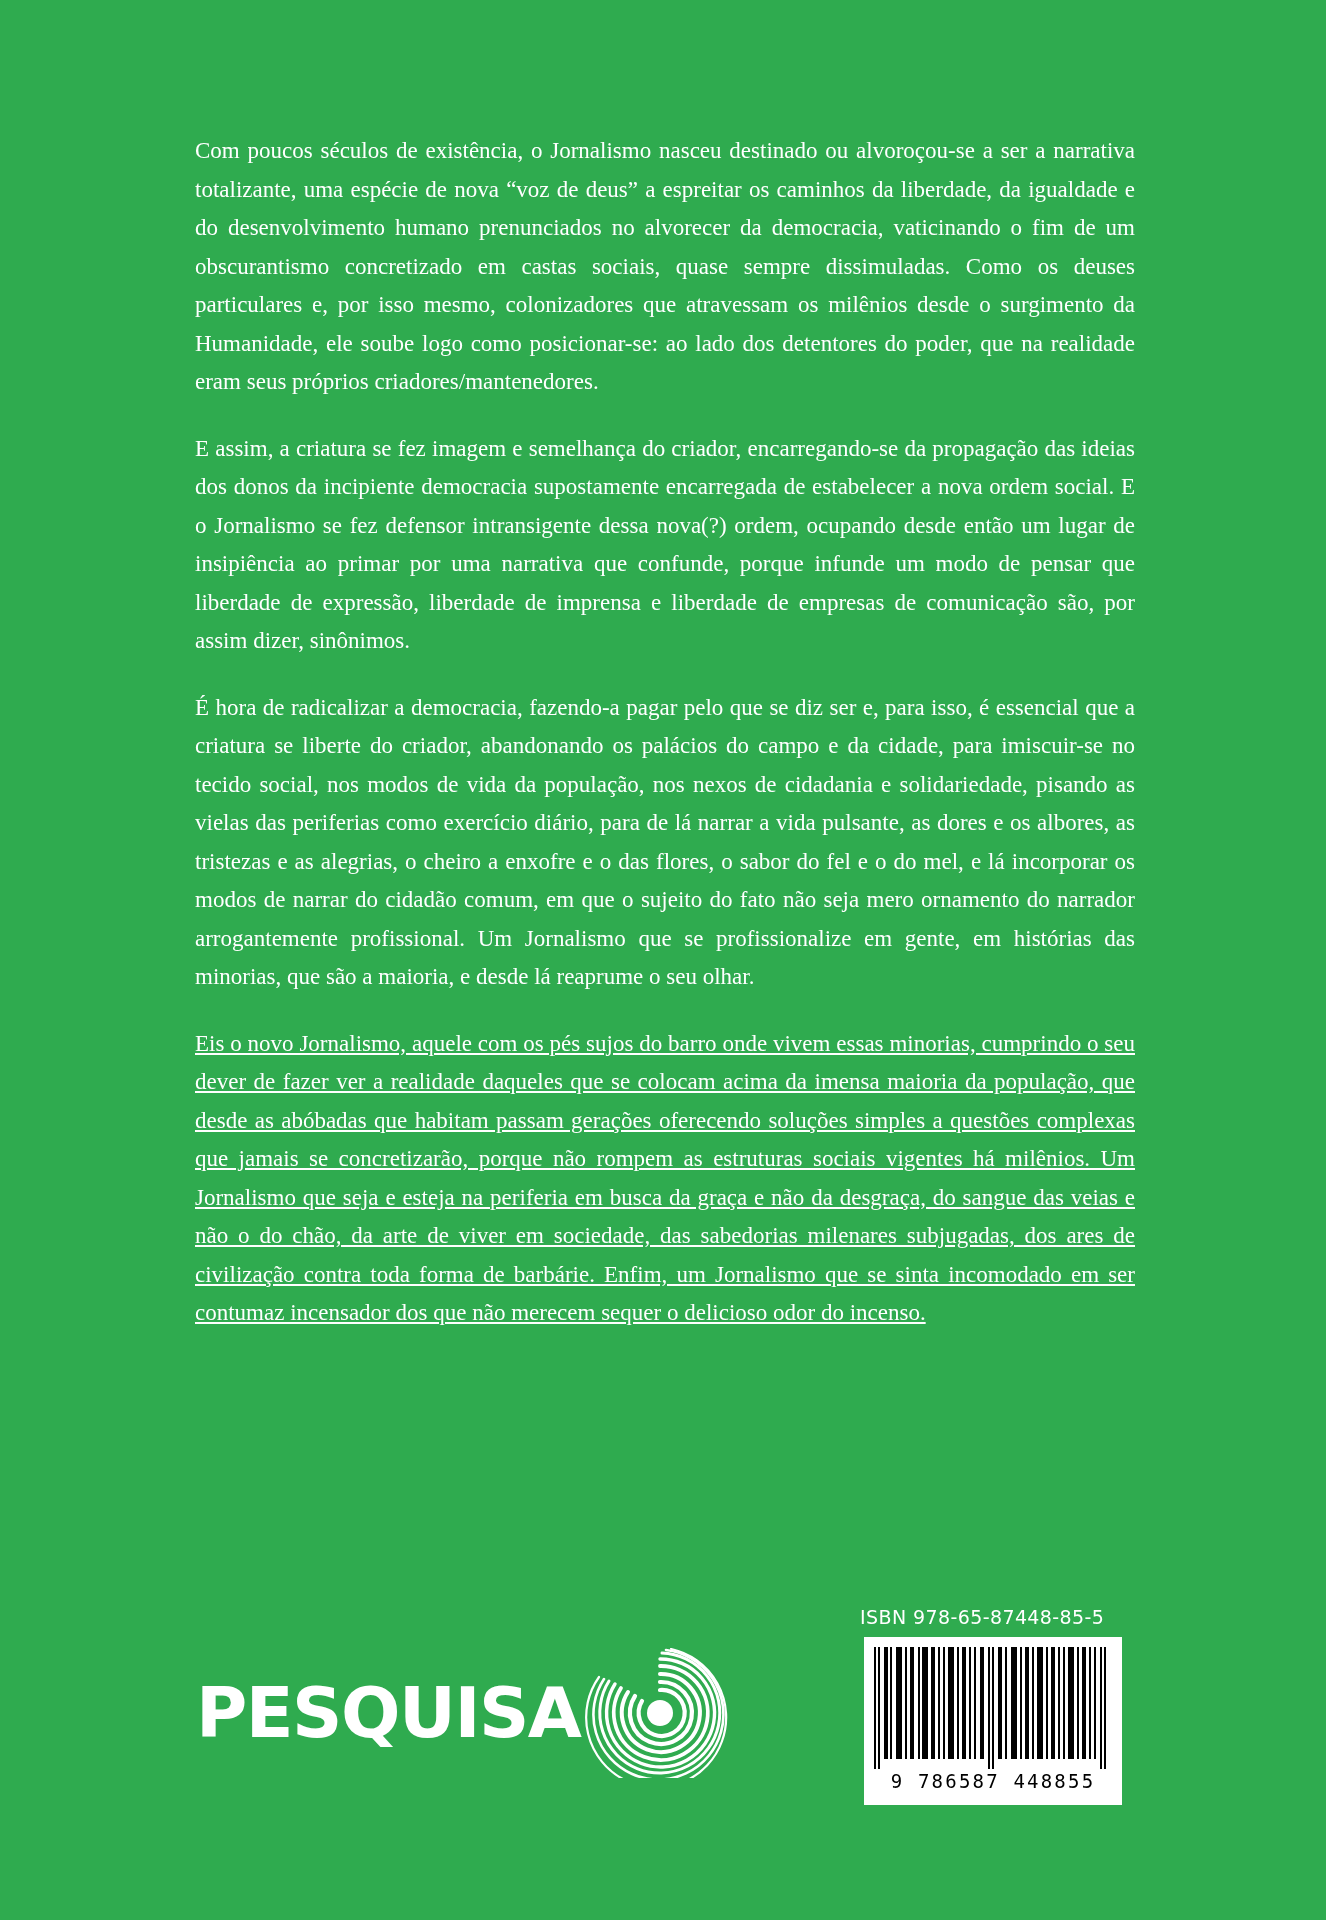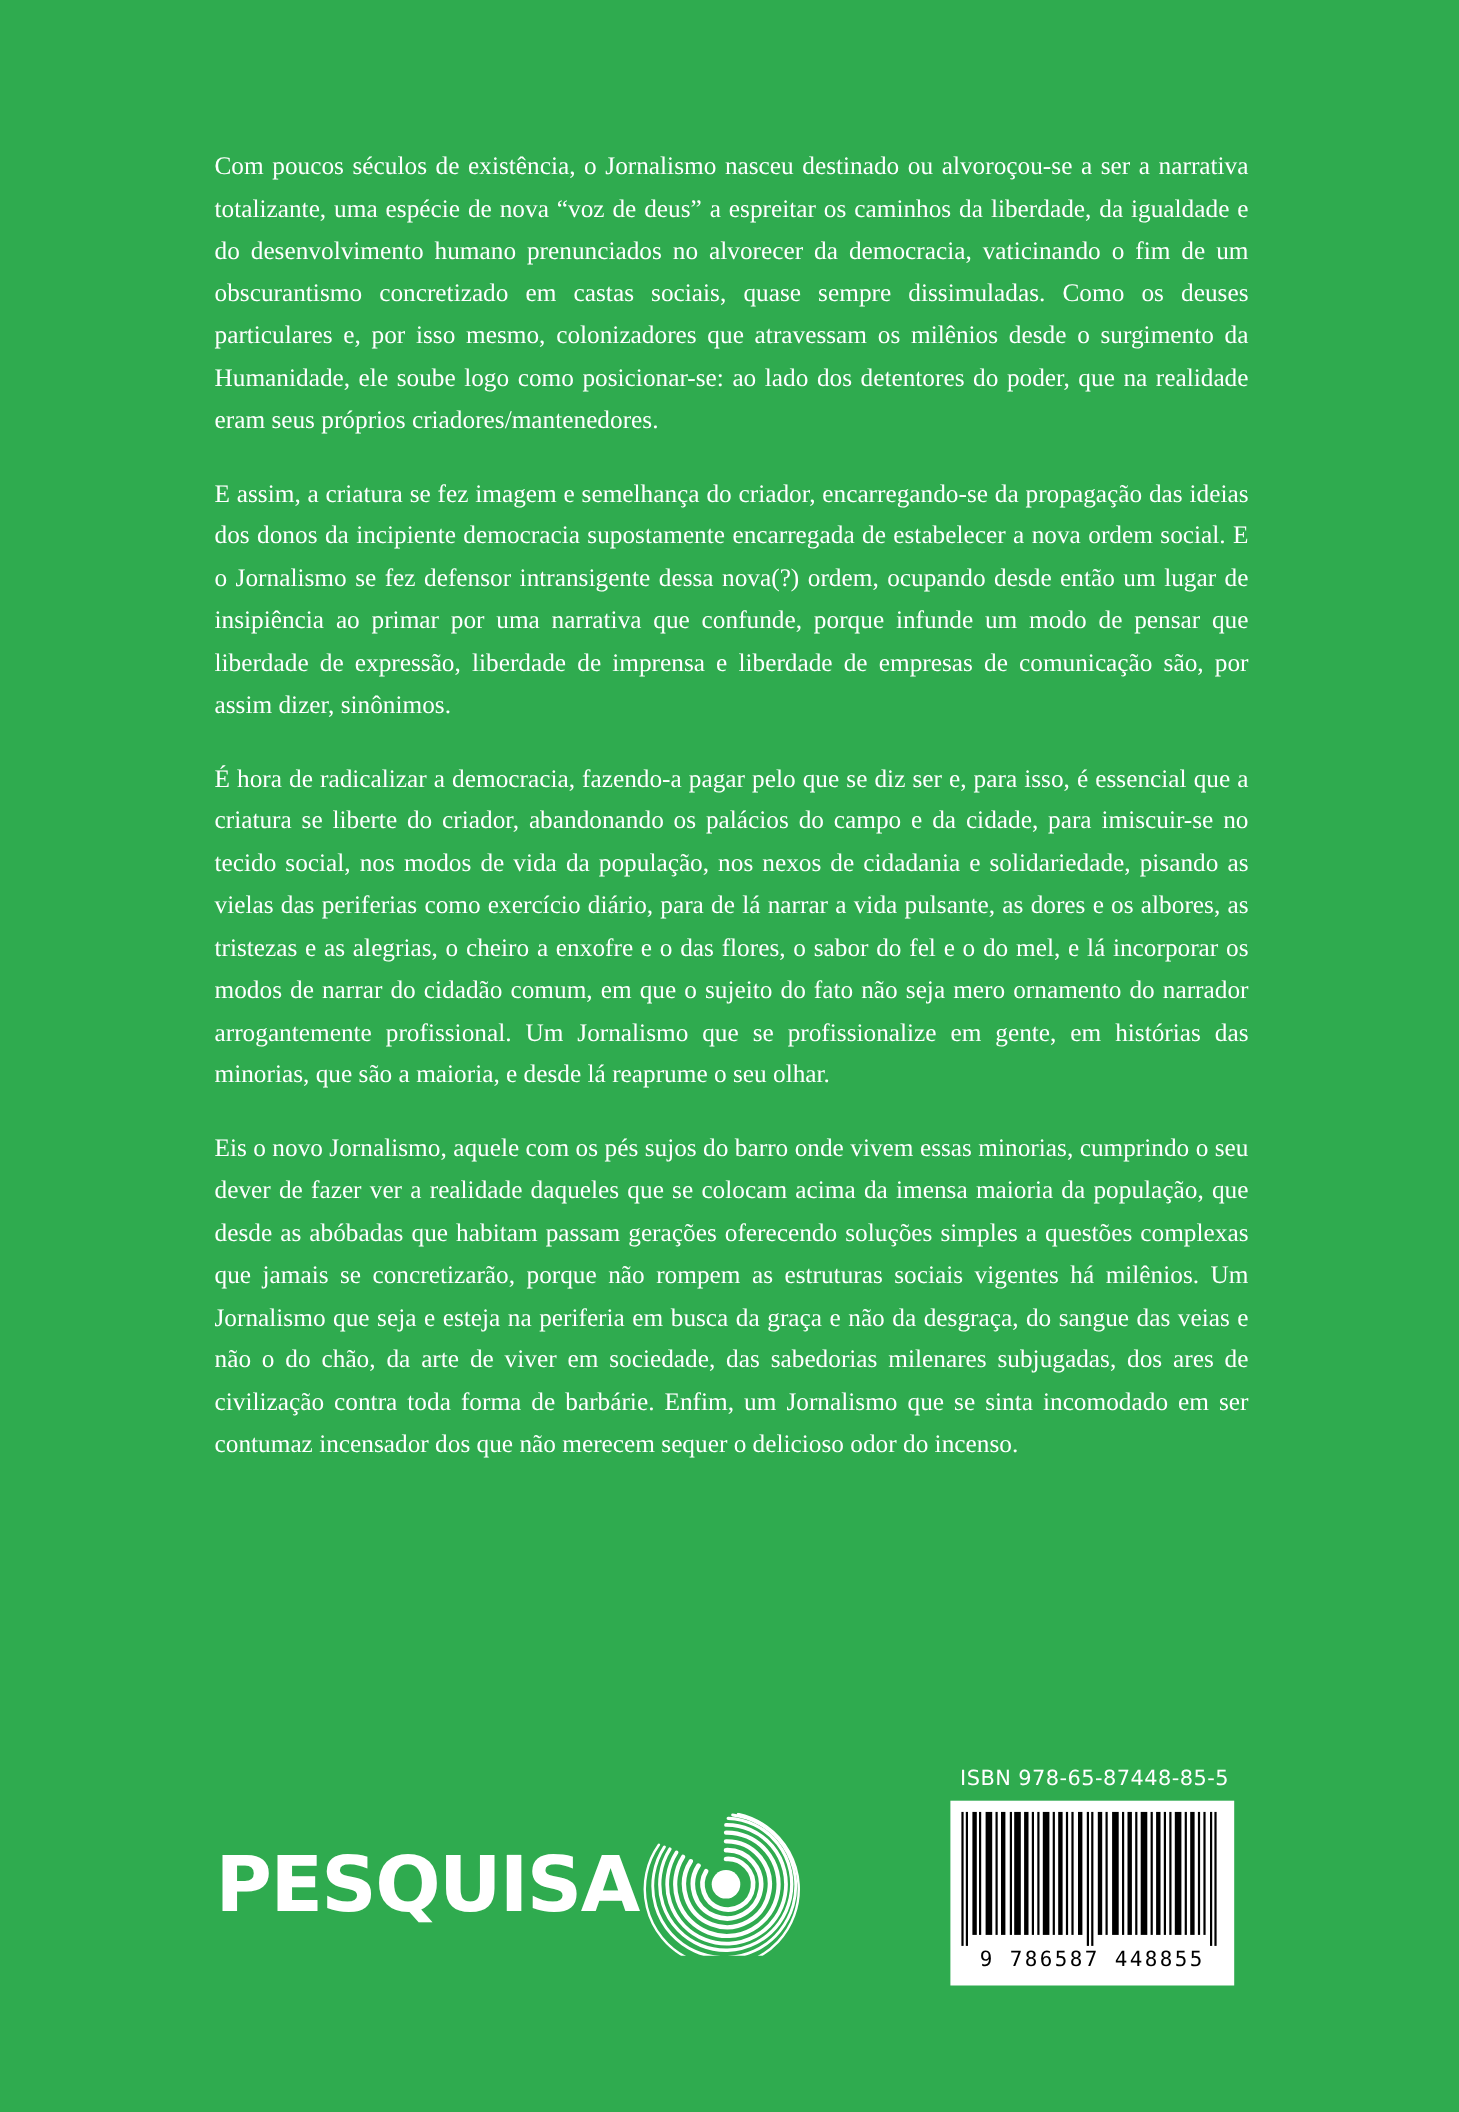--- a/index.html
+++ b/index.html
@@ -32,21 +32,21 @@
     color: #ffffff;
     font-family: "Liberation Serif", serif;
     font-size: 23px;
     line-height: 38.5px;
     text-align: justify;
     text-justify: inter-word;
     margin: 0 0 28px 0;
     hyphens: manual;
     -webkit-hyphens: manual;
   }
-  .para:last-child { margin-bottom: 0; }
+  .para:last-child { margin-bottom: 0; text-decoration: underline; }
 
   
   .footer {
     position: absolute;
     left: 0;
     top: 1620px;
     width: 1326px;
     height: 300px;
   }
 
@@ -90,21 +90,20 @@
     position: absolute;
     left: 860px;
     top: -14px;
     width: 270px;
   }
   .isbn-text {
     color: #ffffff;
     font-family: "DejaVu Sans", sans-serif;
     font-size: 19px;
     letter-spacing: 0.4px;
-    text-align: center;
     margin-bottom: 9px;
     white-space: nowrap;
   }
   .barcode-box {
     background: #ffffff;
     width: 258px;
     height: 168px;
     position: relative;
     padding: 10px 8px 4px 8px;
     box-sizing: border-box;

